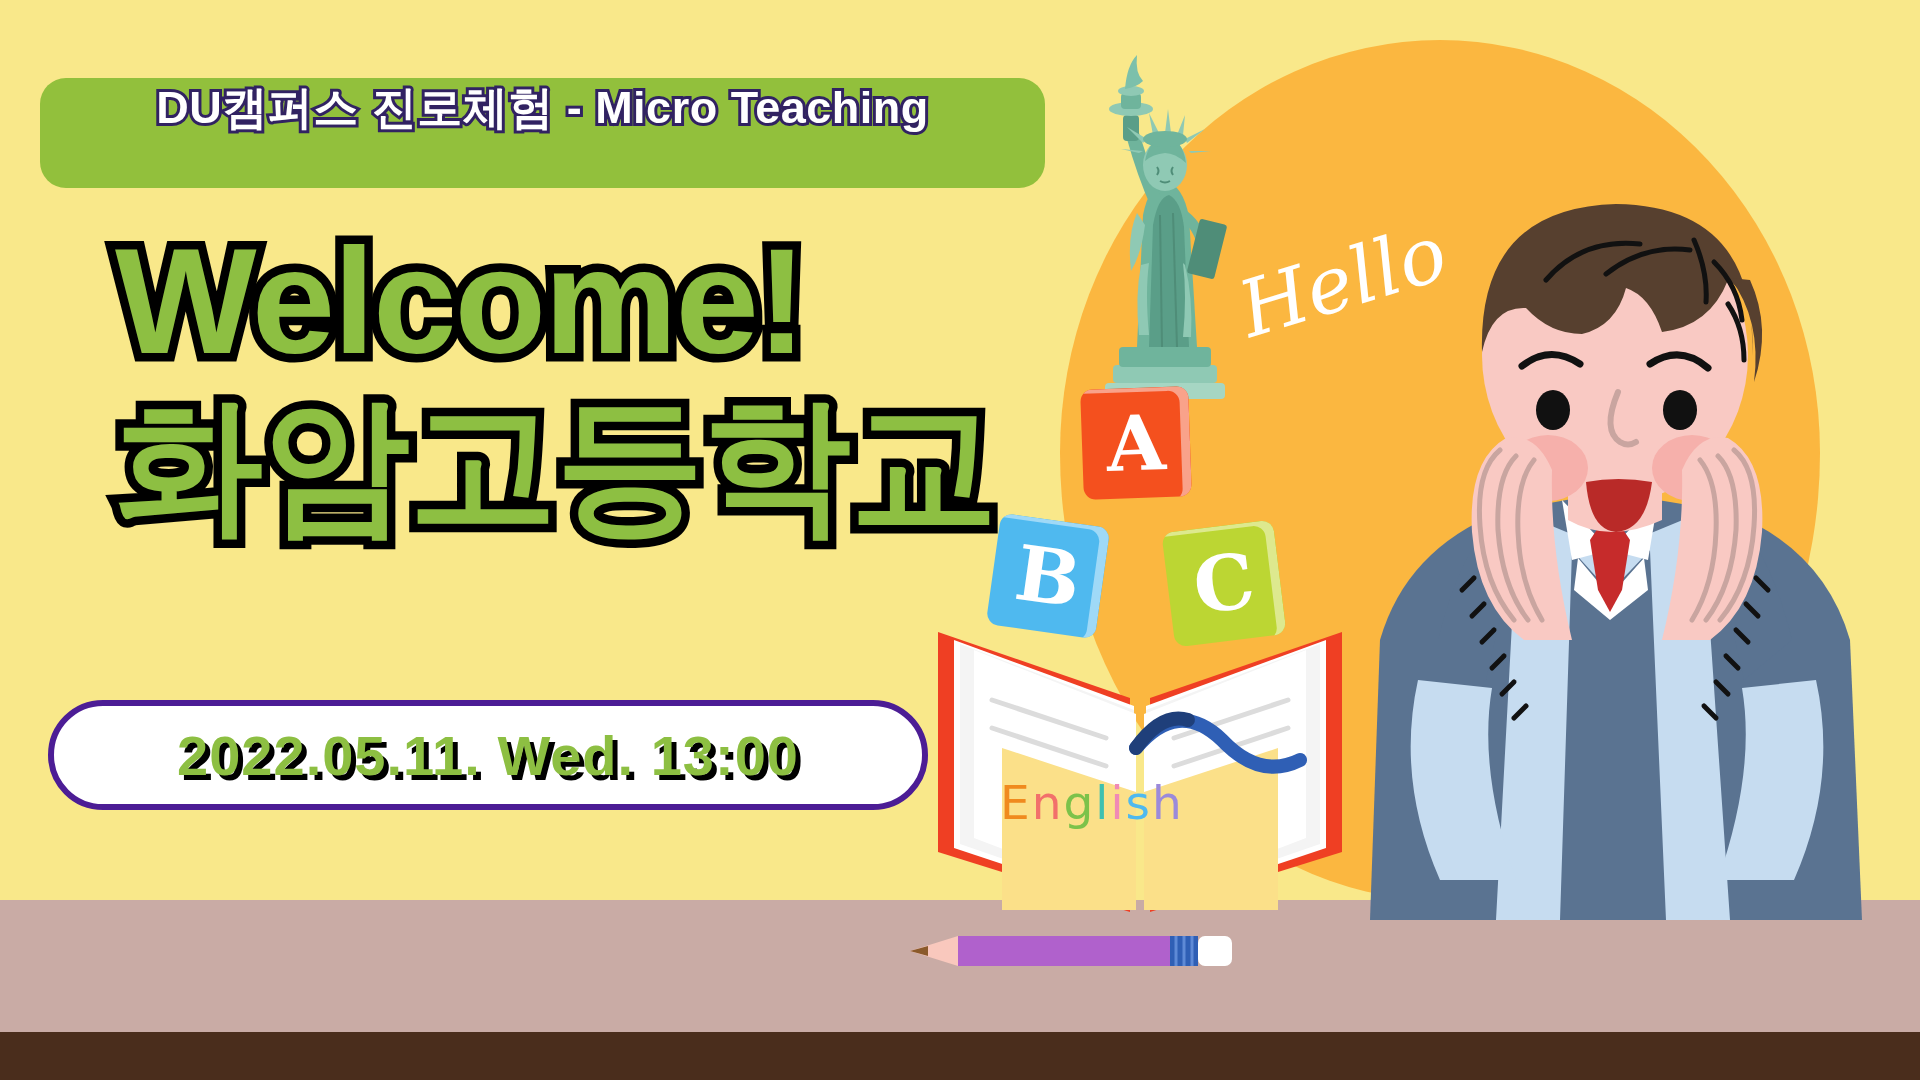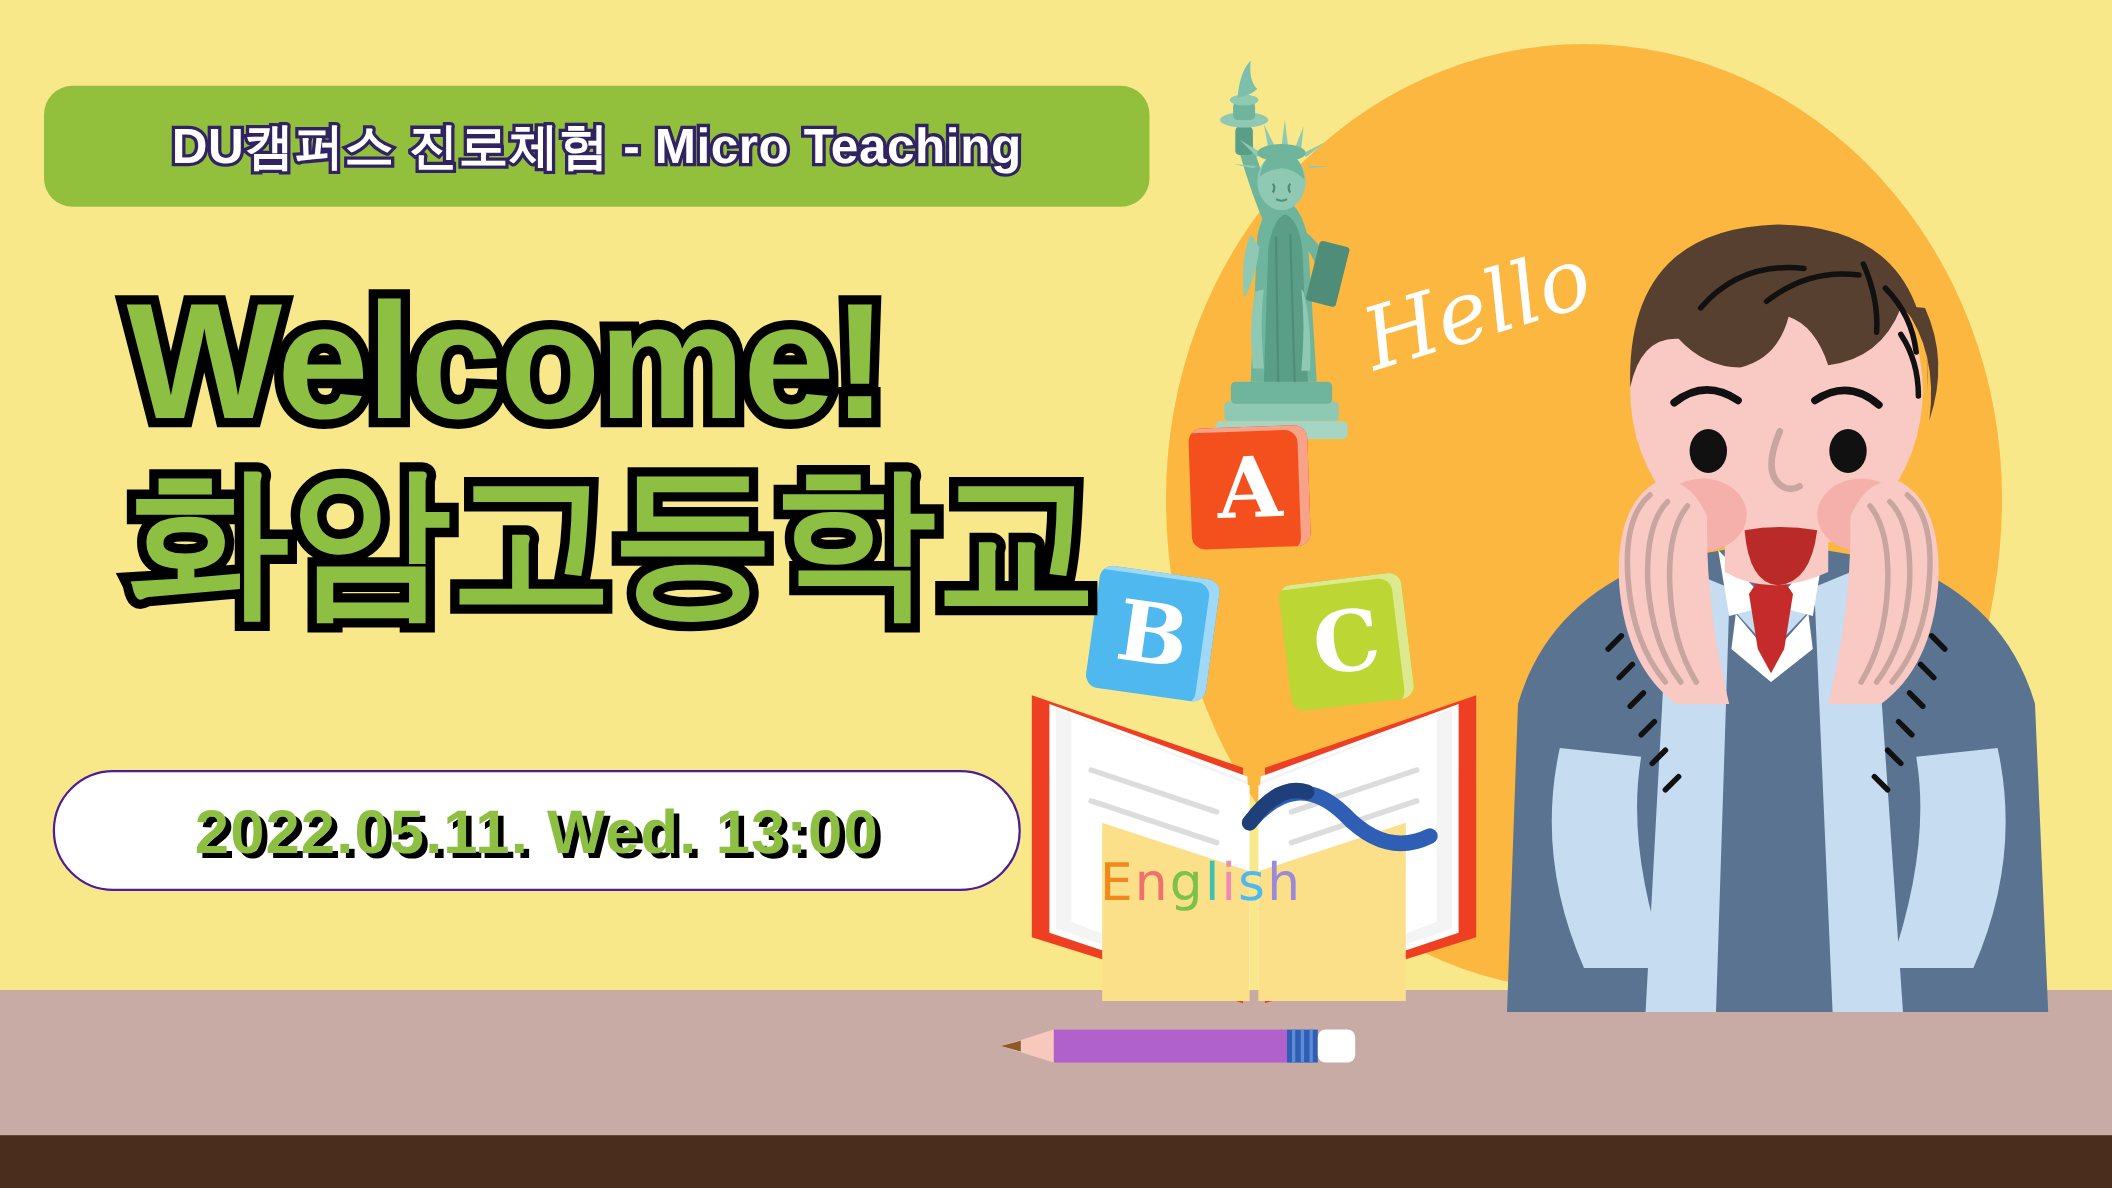--- a/index.html
+++ b/index.html
@@ -21,45 +21,44 @@
   
   .sun{
     position:absolute;left:1060px;top:40px;width:760px;height:860px;
     background:#fbb740;border-radius:50% 50% 50% 50%/48% 48% 52% 52%;
   }
 
   
   .banner{
     position:absolute;left:40px;top:78px;width:1005px;height:110px;
     background:#92c03c;border-radius:26px;
-    display:flex;align-items:center;justify-content:center;
+    display:flex;justify-content:center;
   }
   .banner-text{
     font-size:45px;font-weight:bold;letter-spacing:0.5px;color:#ffffff;
     -webkit-text-stroke:6px #312262;
     paint-order:stroke fill;
     white-space:nowrap;
   }
 
   
   .headline-wrap{position:absolute;left:115px;top:225px;width:940px;}
   .hl{
     font-size:150px;font-weight:bold;line-height:1.02;color:#8dbf42;
     -webkit-text-stroke:17px #000;
     paint-order:stroke fill;
     white-space:nowrap;
-    margin-top:27px;
   }
   .hl-en{letter-spacing:-2px;}
   .hl-kr{font-size:148px;margin-top:12px;letter-spacing:-1px;}
 
   
   .pill{
     position:absolute;left:48px;top:700px;width:880px;height:110px;
-    background:#ffffff;border:2px solid #4c1d95;border-radius:58px;
+    background:#ffffff;border:6px solid #4c1d95;border-radius:58px;
     display:flex;align-items:center;justify-content:center;
   }
   .pill-text{
     font-size:56px;font-weight:bold;color:#8dbf42;letter-spacing:1px;
     text-shadow:5px 5px 0 #000;
     white-space:nowrap;
   }
 
   
   .hello{

